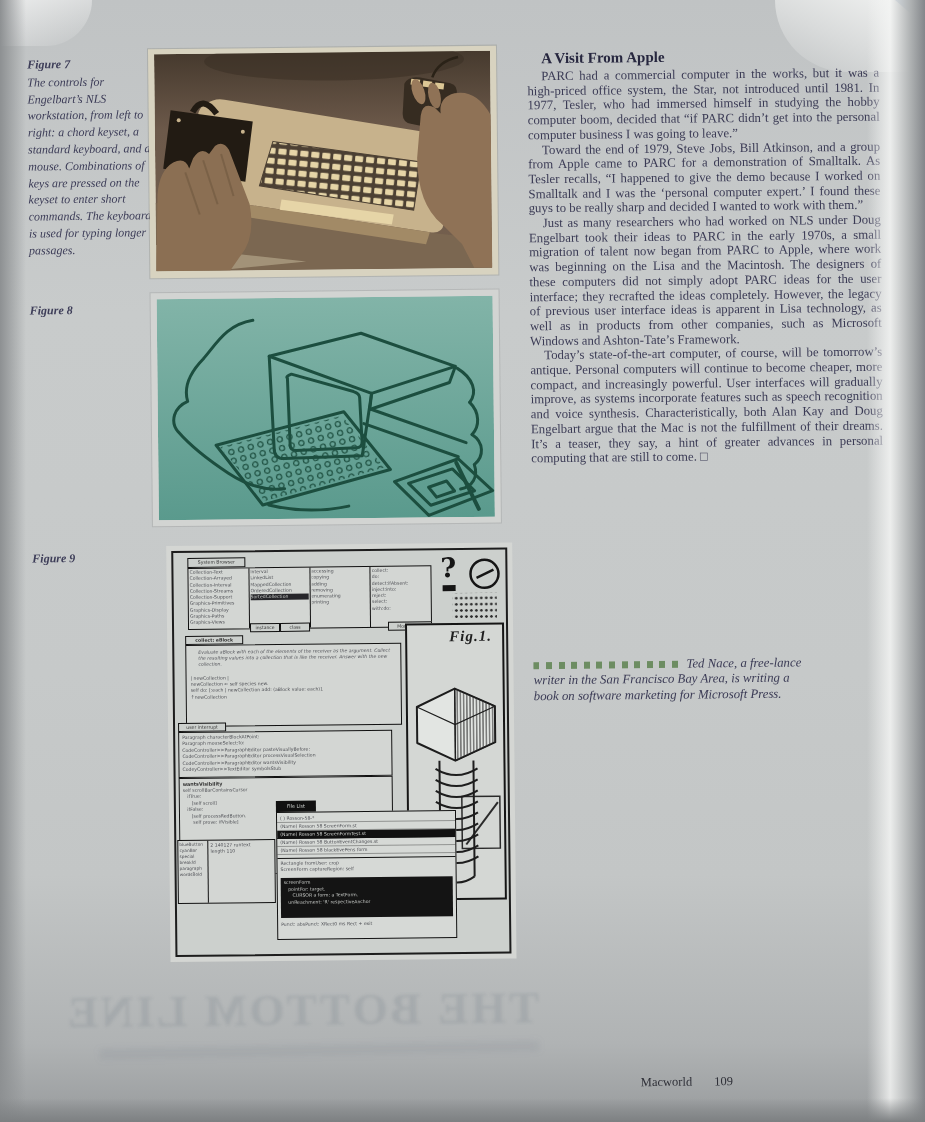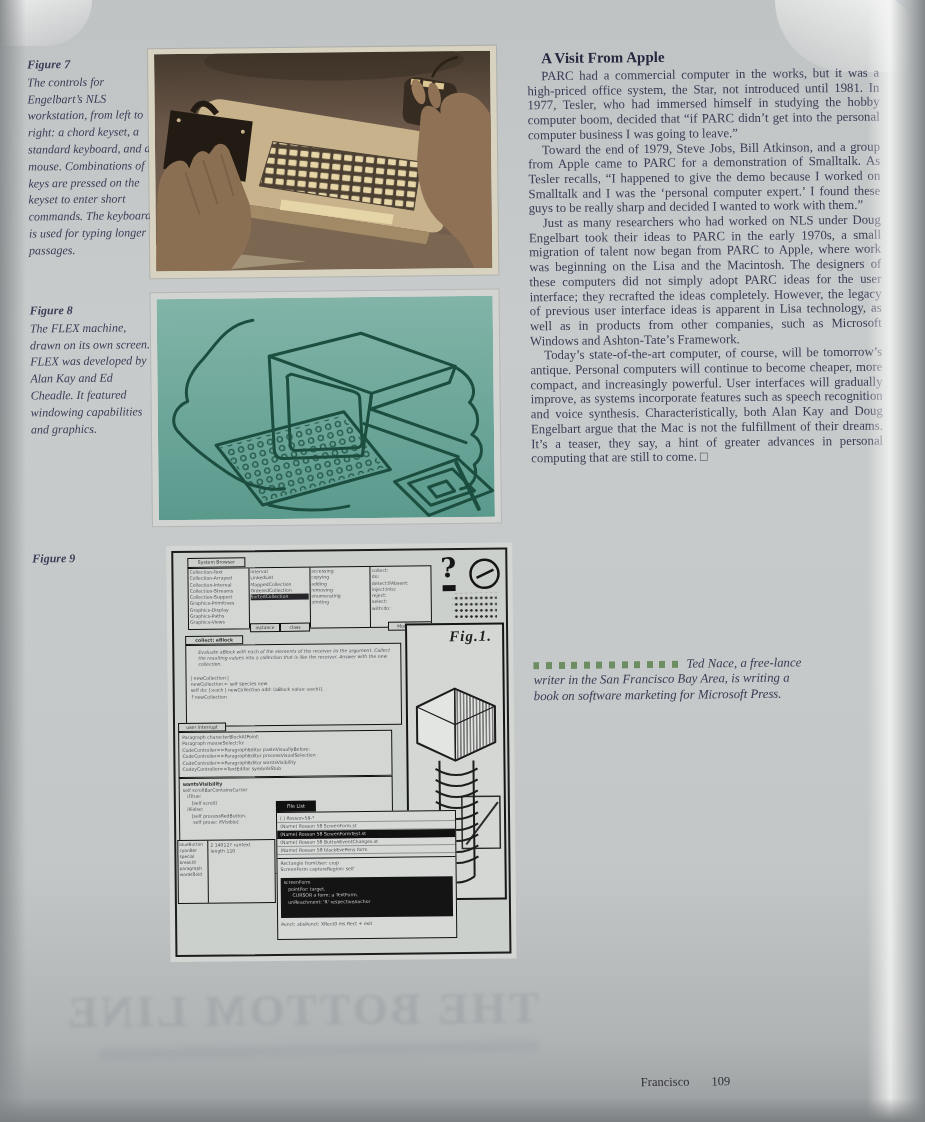--- a/index.html
+++ b/index.html
@@ -130,21 +130,20 @@
         <path d="M0,216 L2,140 Q4,116 18,108 Q30,102 34,114 L38,104 Q46,92 54,100 L60,92 Q68,86 74,96 L94,150 Q100,184 84,202 L74,216 Z" fill="#8b6f53"></path>
         <path d="M30,118 L44,160 M48,106 L62,150 M66,100 L78,142" stroke="#6f5840" stroke-width="2" opacity="0.6" fill="none"></path>
         <path d="M336,216 L336,64 Q322,38 300,42 Q284,46 286,62 L280,56 Q268,50 266,64 L262,106 Q262,152 286,172 L306,192 L318,216 Z" fill="#8f7256"></path>
         <ellipse cx="264" cy="40" rx="6" ry="13" transform="rotate(-18 264 40)" fill="#9a7b5c"></ellipse>
         <ellipse cx="280" cy="44" rx="6" ry="13" transform="rotate(-12 280 44)" fill="#8f7256"></ellipse>
       </svg>
     </div>
 
     <div class="cap" id="cap8">
       <span class="lbl">Figure 8</span>
-      <span>The FLEX machine, drawn on its own screen. FLEX was developed by Alan Kay and Ed Cheadle. It featured windowing capabilities and graphics.</span>
     </div>
 
     <div class="flex-frame">
       <svg viewBox="0 0 336 220" preserveAspectRatio="none">
         <defs>
           <linearGradient id="tbg" x1="0" y1="0" x2="0" y2="1">
             <stop offset="0" stop-color="#82b4a8"></stop>
               <stop offset="1" stop-color="#5a9a8d"></stop>
           </linearGradient>
           <pattern id="kd" width="10" height="9" patternUnits="userSpaceOnUse" patternTransform="rotate(-14)">
@@ -346,21 +345,21 @@
       <p>Just as many researchers who had worked on NLS under Doug Engelbart took their ideas to PARC in the early 1970s, a small migration of talent now began from PARC to Apple, where work was beginning on the Lisa and the Macintosh. The designers of these computers did not simply adopt PARC ideas for the user interface; they recrafted the ideas completely. However, the legacy of previous user interface ideas is apparent in Lisa technology, as well as in products from other companies, such as Microsoft Windows and Ashton-Tate’s Framework.</p>
       <p>Today’s state-of-the-art computer, of course, will be tomorrow’s antique. Personal computers will continue to become cheaper, more compact, and increasingly powerful. User interfaces will gradually improve, as systems incorporate features such as speech recognition and voice synthesis. Characteristically, both Alan Kay and Doug Engelbart argue that the Mac is not the fulfillment of their dreams. It’s a teaser, they say, a hint of greater advances in personal computing that are still to come.  □</p>
     </div>
 
     <p class="bio"><span class="dots"></span><span>Ted Nace, a free-lance writer in the San Francisco Bay Area, is writing a book on software marketing for Microsoft Press.</span></p>
 
     <div class="bleed">THE BOTTOM LINE</div>
     <div class="bleed2"></div>
 
     <div class="footer">
-      <span>Francisco</span><span>109</span>
+      <span>Macworld</span><span>109</span>
     </div>
 
   </div>
 
   <div class="shade-left"></div>
   <div class="shade-right"></div>
   <div class="bottom-shade"></div>
 </div>
 
 </body></html>

